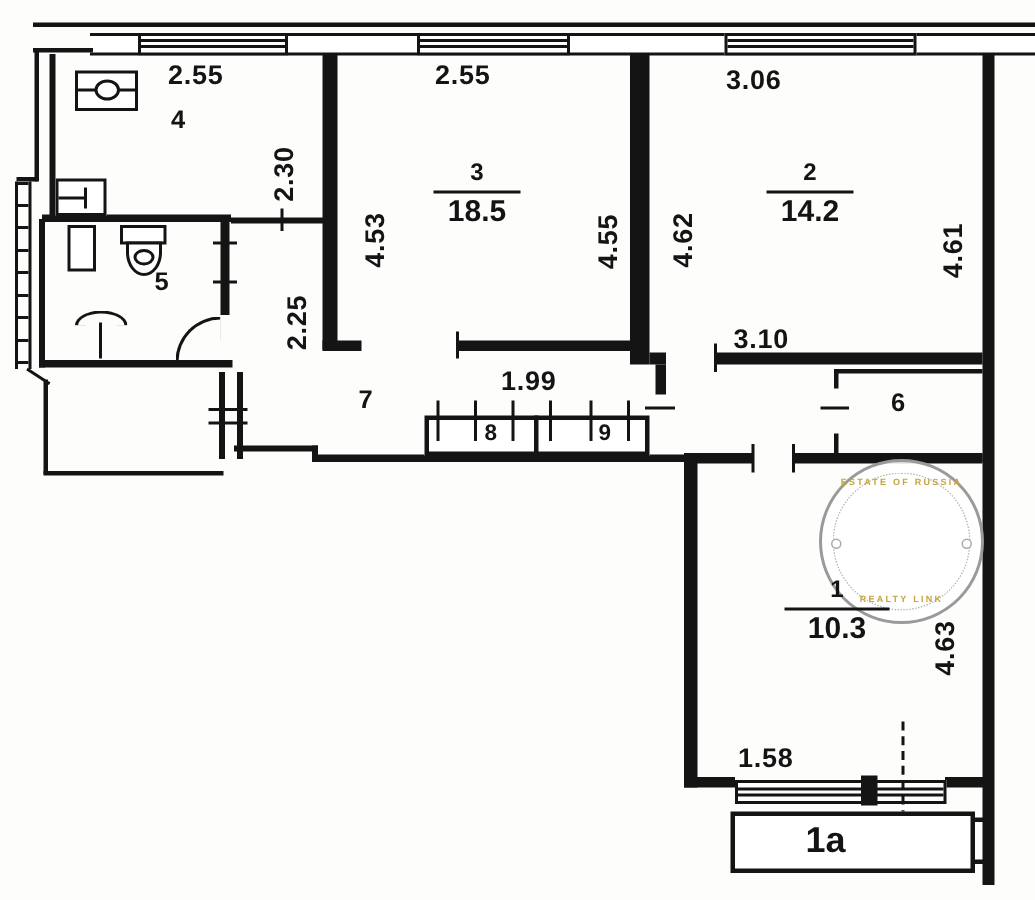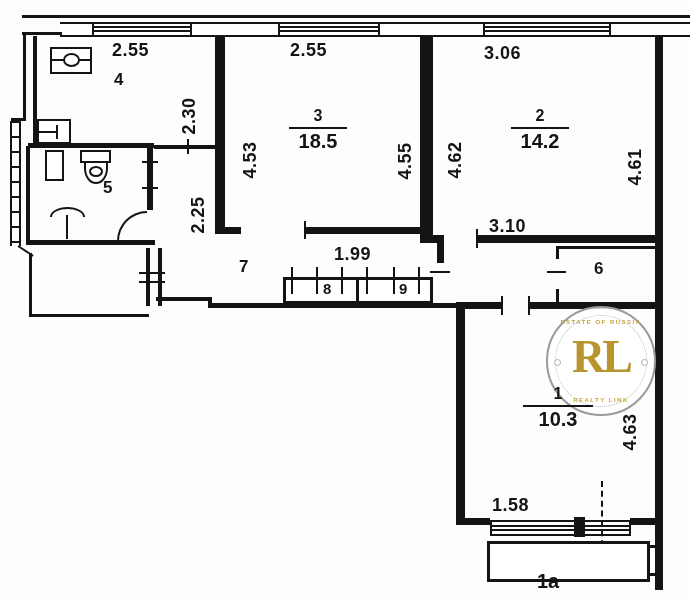--- a/index.html
+++ b/index.html
@@ -137,33 +137,32 @@
   <div class="fix" style="left:80px;top:150px;width:31px;height:13px"></div>
   <div class="fix" style="left:84px;top:161px;width:24px;height:23px;border-radius:0 0 55% 55% / 0 0 75% 75%">
     <div style="position:absolute;left:3px;top:3px;width:14px;height:11px;border:2px solid #141414;border-radius:50%;box-sizing:border-box"></div>
   </div>
   <div style="position:absolute;left:50px;top:207px;width:35px;height:10px;border:2px solid #141414;border-bottom:none;border-radius:50% 50% 0 0 / 100% 100% 0 0;box-sizing:border-box"></div>
   <div class="w" style="left:66px;top:215px;width:2px;height:24px"></div>
 
   <div class="wm">
     <div class="wm-inner"></div>
     <div class="wm-arc" style="top:11px">ESTATE OF RUSSIA</div>
-    <div class="wm-rl">RL</div>
     <div class="wm-arc" style="bottom:11px">REALTY LINK</div>
     <div class="wm-dot" style="left:6px;top:51px"></div>
     <div class="wm-dot" style="right:6px;top:51px"></div>
   </div>
 
   <div class="rlabel" style="left:114px;top:70px">4</div>
   <div class="rlabel" style="left:103px;top:178px">5</div>
   <div class="rlabel" style="left:239px;top:257px">7</div>
   <div class="rlabel small" style="left:323px;top:280px">8</div>
   <div class="rlabel small" style="left:399px;top:280px">9</div>
   <div class="rlabel" style="left:594px;top:259px">6</div>
-  <div class="rlabel" style="left:537px;top:570px;font-size:20px">1a</div>
+  <div class="rlabel" style="left:537px;top:547px;font-size:24px">1a</div>
 
   <div class="frac" style="left:287px;top:107px;width:62px">
     <div class="num">3</div>
     <div class="bar"></div>
     <div class="area">18.5</div>
   </div>
   <div class="frac" style="left:509px;top:107px;width:62px">
     <div class="num">2</div>
     <div class="bar"></div>
     <div class="area">14.2</div>

